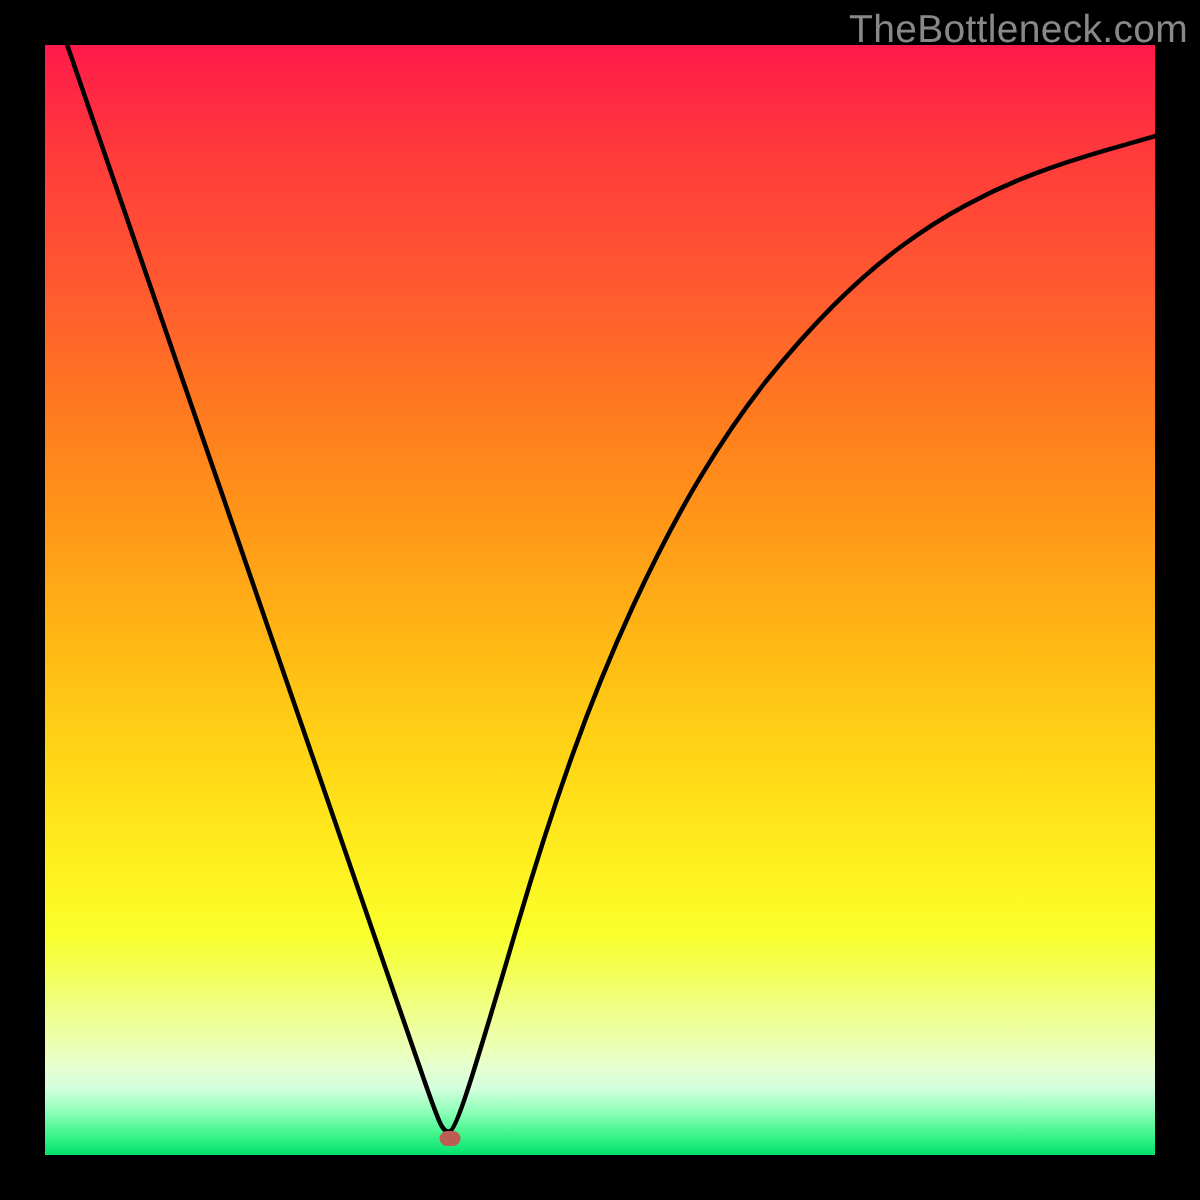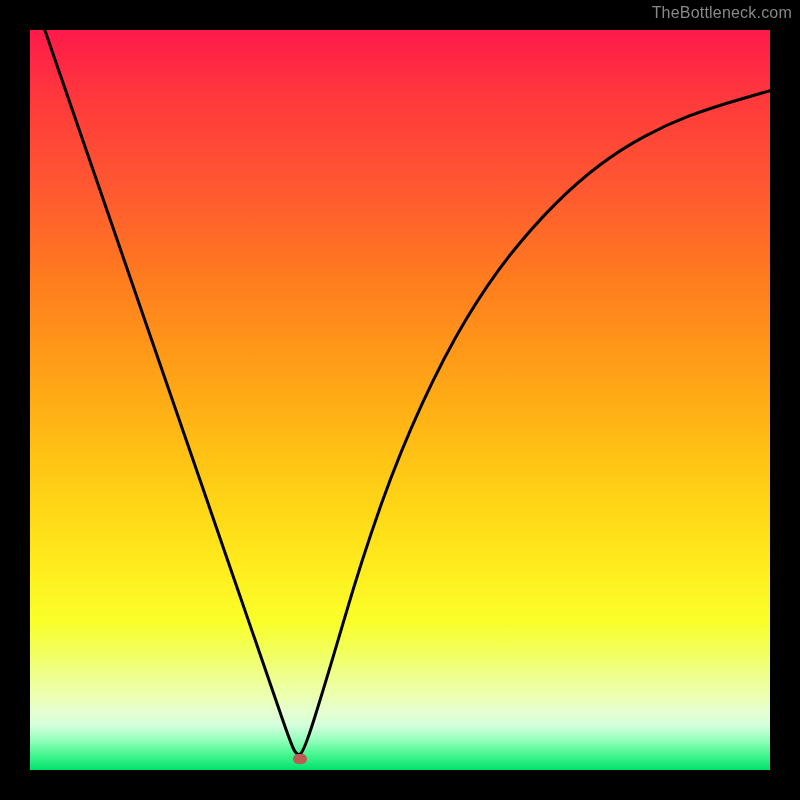--- a/index.html
+++ b/index.html
@@ -59,21 +59,21 @@
     border-radius: 5px;
     background: #bb5c55;
     transform: translate(-50%, -50%);
     pointer-events: none;
   }
   .watermark {
     position: absolute;
     top: 4px;
     right: 8px;
     color: #888;
-    font-size: 16px;
+    font-size: 26px;
     letter-spacing: 0.2px;
     font-weight: 400;
     user-select: none;
   }
 </style>
 </head>
 <body>
 
 <div class="frame">
 

